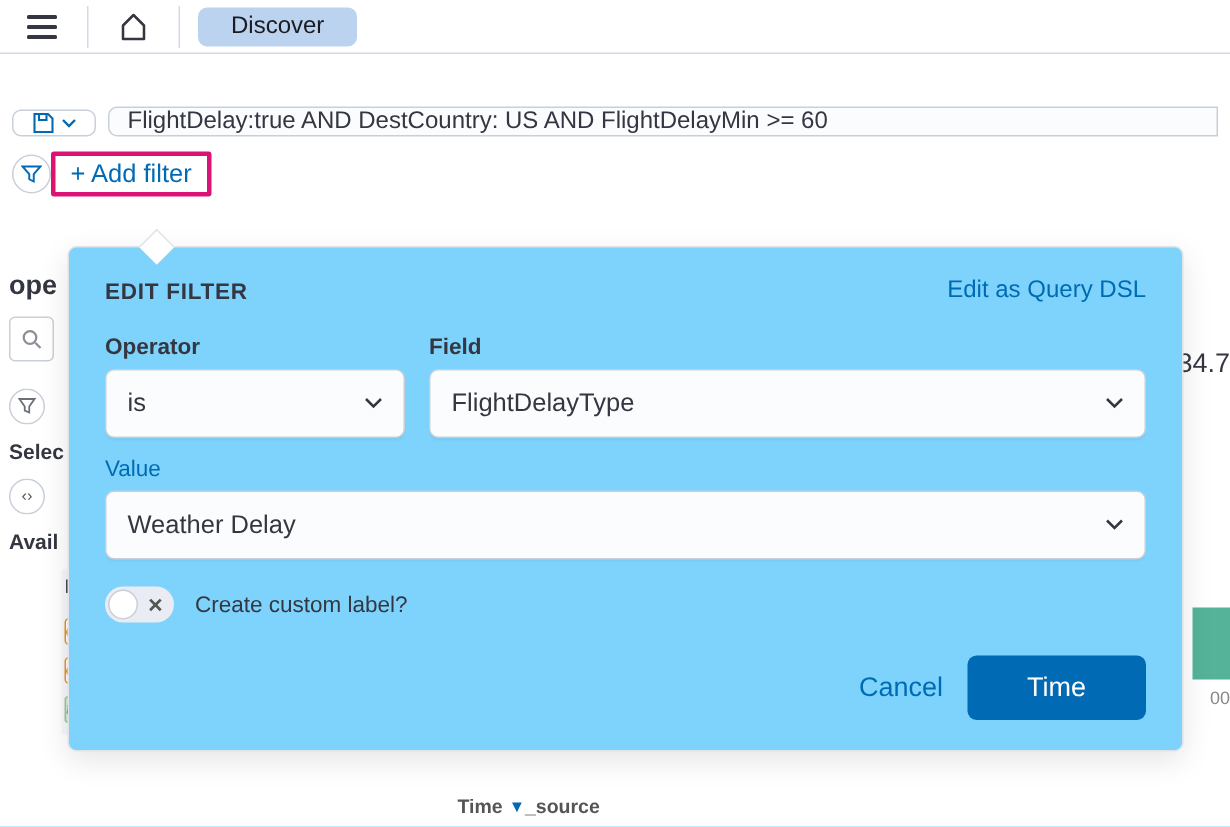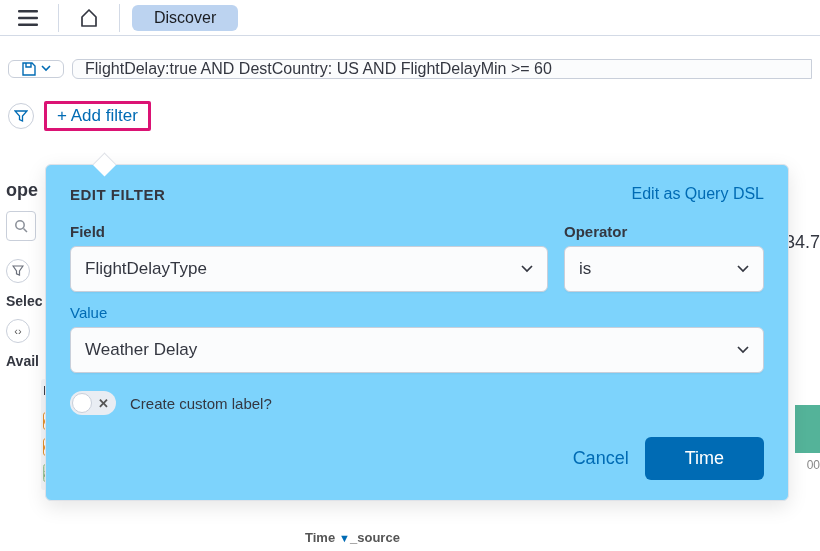--- a/index.html
+++ b/index.html
@@ -39,21 +39,21 @@
   .discover-pill {
     background: #bcd3f0;
     padding: 4px 22px;
     border-radius: 6px;
     font-size: 16px;
     color: #1a1c21;
   }
   
   .querybar {
     display: flex;
-    align-items: center;
+    align-items: flex-end;
     padding: 10px 8px 0 8px;
     height: 55px;
   }
   .save-qry {
     width: 56px;
     border: 1px solid #c9cfda;
     border-radius: 6px;
     display: flex;
     align-items: center;
     justify-content: center;
@@ -83,21 +83,20 @@
     justify-content: center;
     color: #006bb4;
     font-size: 16px;
     font-weight: 500;
   }
   
   .filter-row {
     display: flex;
     align-items: center;
     padding: 10px 8px;
-    gap: 10px;
   }
   .filter-settings {
     width: 26px;
     height: 26px;
     border: 1px solid #c9cfda;
     border-radius: 14px;
     display: flex;
     align-items: center;
     justify-content: center;
     color: #006bb4;
@@ -420,42 +419,42 @@
   <span>_source</span>
 </div>
 
 <div class="popover">
   <div class="popover-header">
     <div class="popover-title">EDIT FILTER</div>
     <div class="edit-dsl">Edit as Query DSL</div>
   </div>
 
   <div class="form-row">
+    <div class="form-col op">
+      <label class="form-label">Operator</label>
+      <div class="select">
+        <span>is</span>
+        <span class="caret">
+          <svg width="12" height="8" viewBox="0 0 12 8">
+              <path d="M1 1l5 5 5-5" fill="none" stroke="#343741" stroke-width="1.7"></path>
+            </svg>
+        </span>
+      </div>
+    </div>
     <div class="form-col">
       <label class="form-label">Field</label>
       <div class="select">
         <span>FlightDelayType</span>
         <span class="caret">
           <svg width="12" height="8" viewBox="0 0 12 8">
               <path d="M1 1l5 5 5-5" fill="none" stroke="#343741" stroke-width="1.7"></path>
             </svg>
         </span>
       </div>
     </div>
-    <div class="form-col op">
-      <label class="form-label">Operator</label>
-      <div class="select">
-        <span>is</span>
-        <span class="caret">
-          <svg width="12" height="8" viewBox="0 0 12 8">
-              <path d="M1 1l5 5 5-5" fill="none" stroke="#343741" stroke-width="1.7"></path>
-            </svg>
-        </span>
-      </div>
-    </div>
   </div>
 
   <label class="form-label value">Value</label>
   <div class="select">
     <span>Weather Delay</span>
     <span class="caret">
       <svg width="12" height="8" viewBox="0 0 12 8">
           <path d="M1 1l5 5 5-5" fill="none" stroke="#343741" stroke-width="1.7"></path>
         </svg>
     </span>

